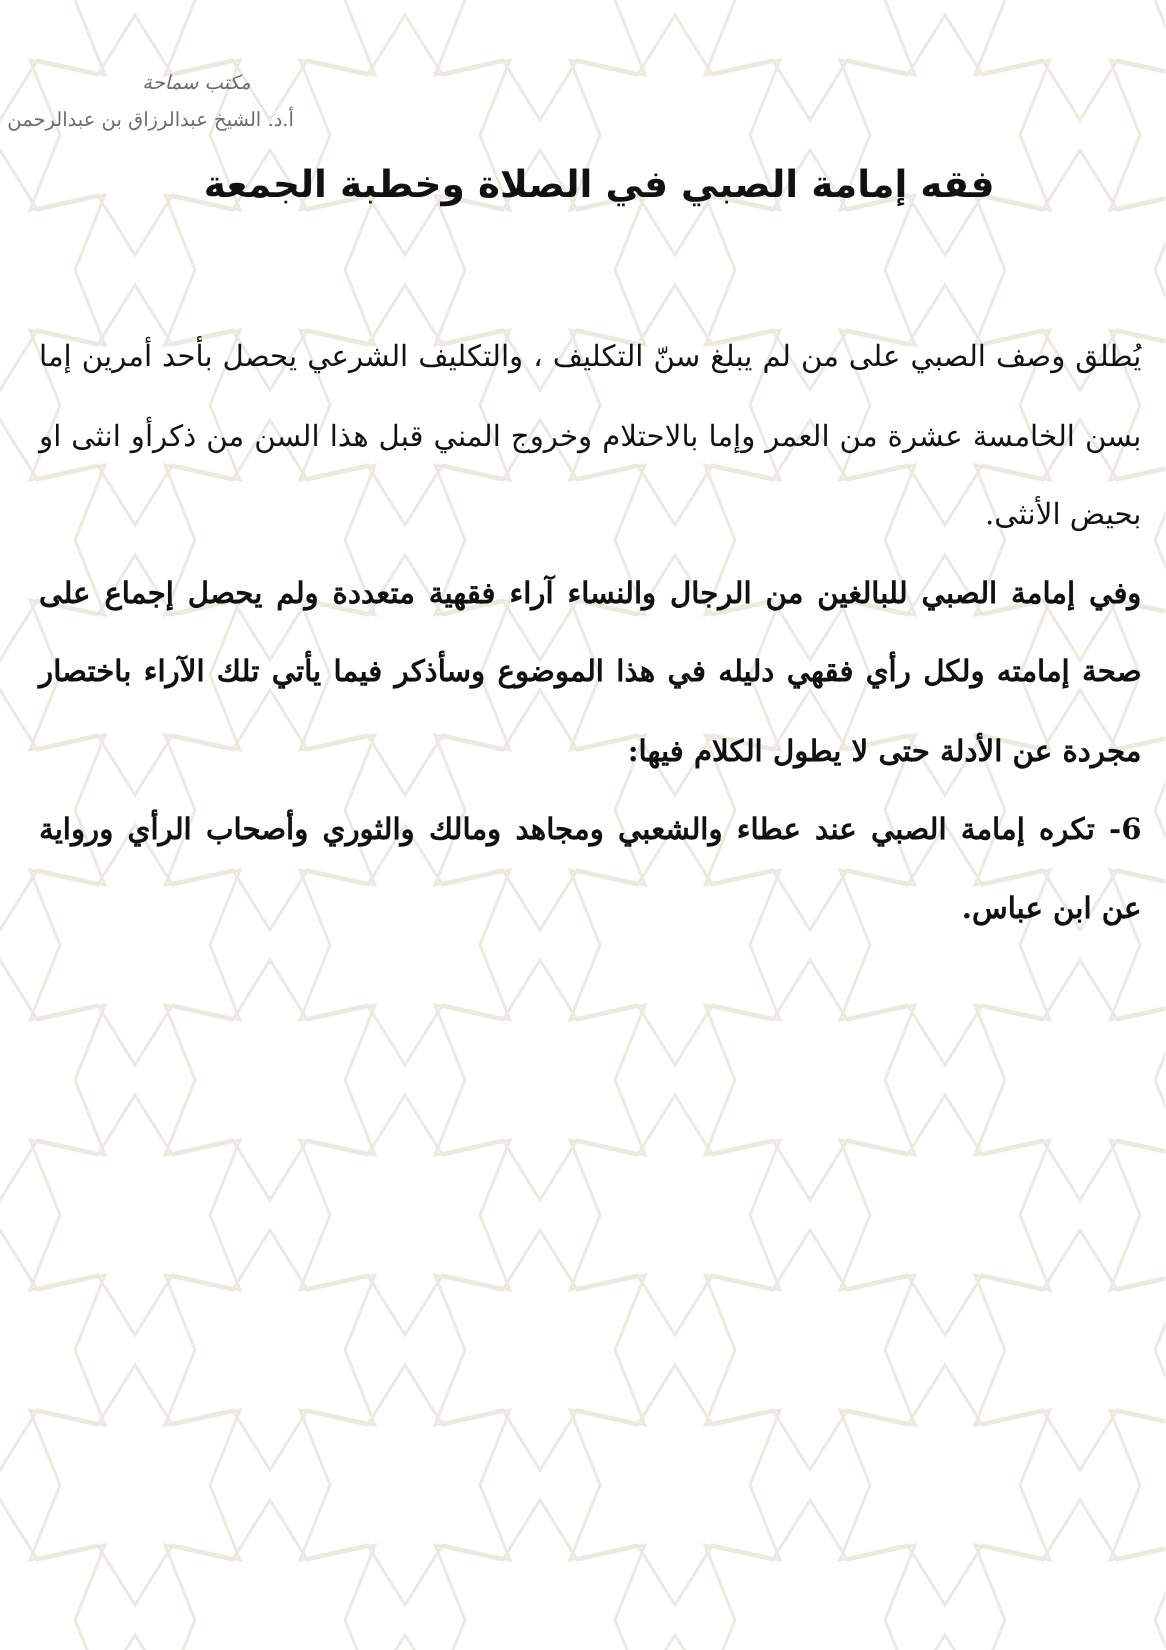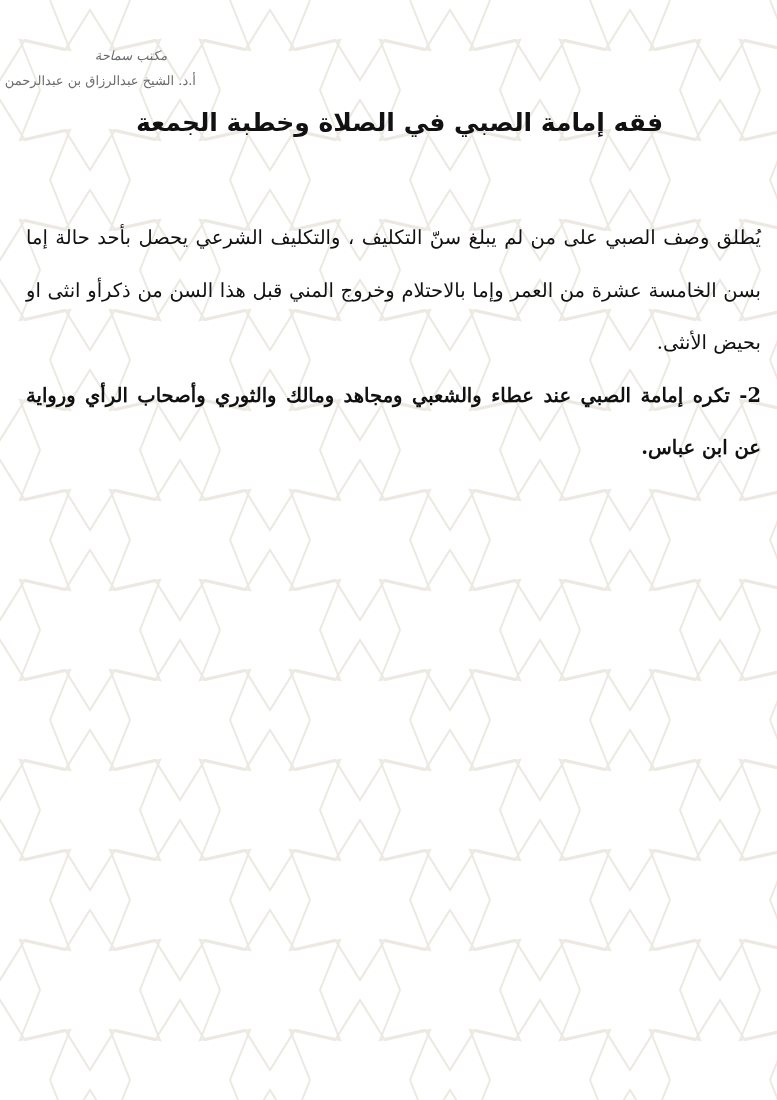--- a/index.html
+++ b/index.html
@@ -108,17 +108,18 @@
 <div class="page">
 
   <div class="logo">
     <span class="logo-line1">مكتب سماحة</span>
     <span class="logo-line2">أ.د. الشيخ عبدالرزاق بن عبدالرحمن السعدي</span>
   </div>
 
   <h1 class="title">فقه إمامة الصبي في الصلاة وخطبة الجمعة</h1>
 
   <div class="body-text">
-    <p class="first-para">يُطلق وصف الصبي على من لم يبلغ سنّ التكليف ، والتكليف الشرعي يحصل بأحد حالة إما بسن الخامسة عشرة من العمر وإما بالاحتلام وخروج المني قبل هذا السن من ذكرأو انثى او بحيض الأنثى.</p>
-    <p>2- تكره إمامة الصبي عند عطاء والشعبي ومجاهد ومالك والثوري وأصحاب الرأي ورواية عن ابن عباس.</p>
+    <p class="first-para">يُطلق وصف الصبي على من لم يبلغ سنّ التكليف ، والتكليف الشرعي يحصل بأحد أمرين إما بسن الخامسة عشرة من العمر وإما بالاحتلام وخروج المني قبل هذا السن من ذكرأو انثى او بحيض الأنثى.</p>
+    <p>وفي إمامة الصبي للبالغين من الرجال والنساء آراء فقهية متعددة ولم يحصل إجماع على صحة إمامته ولكل رأي فقهي دليله في هذا الموضوع وسأذكر فيما يأتي تلك الآراء باختصار مجردة عن الأدلة حتى لا يطول الكلام فيها:</p>
+    <p>6- تكره إمامة الصبي عند عطاء والشعبي ومجاهد ومالك والثوري وأصحاب الرأي ورواية عن ابن عباس.</p>
   </div>
 
 </div>
 
 </body></html>

